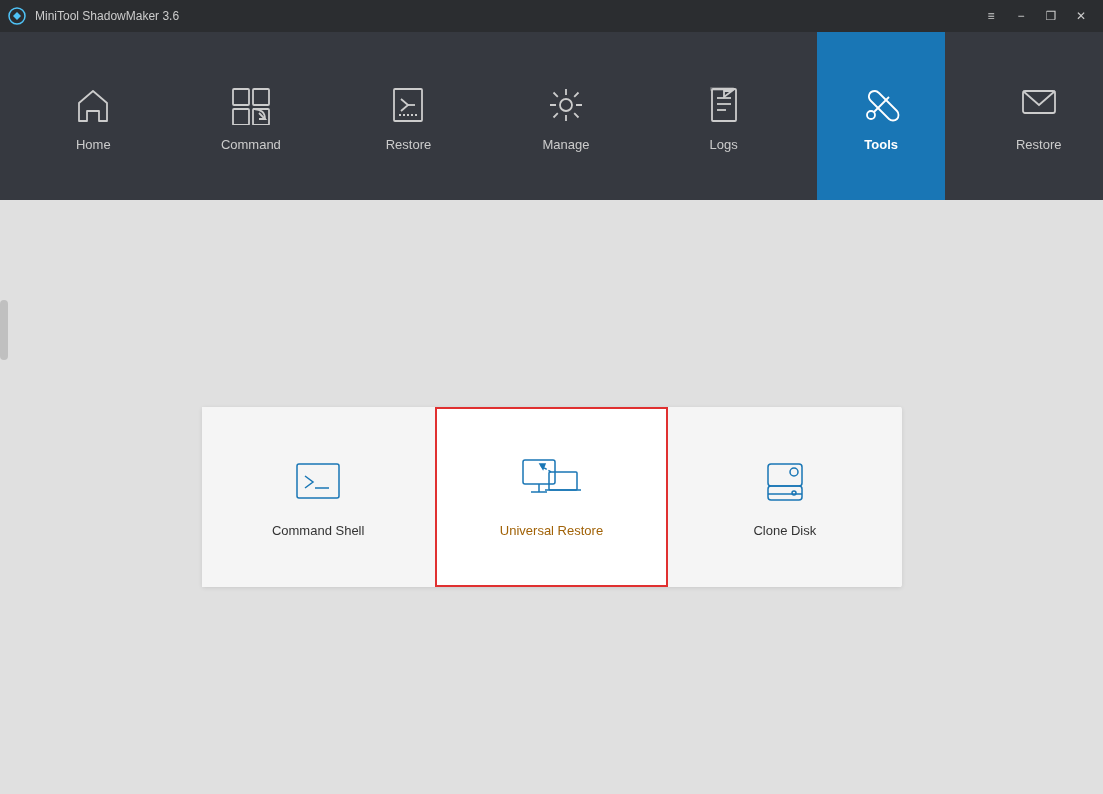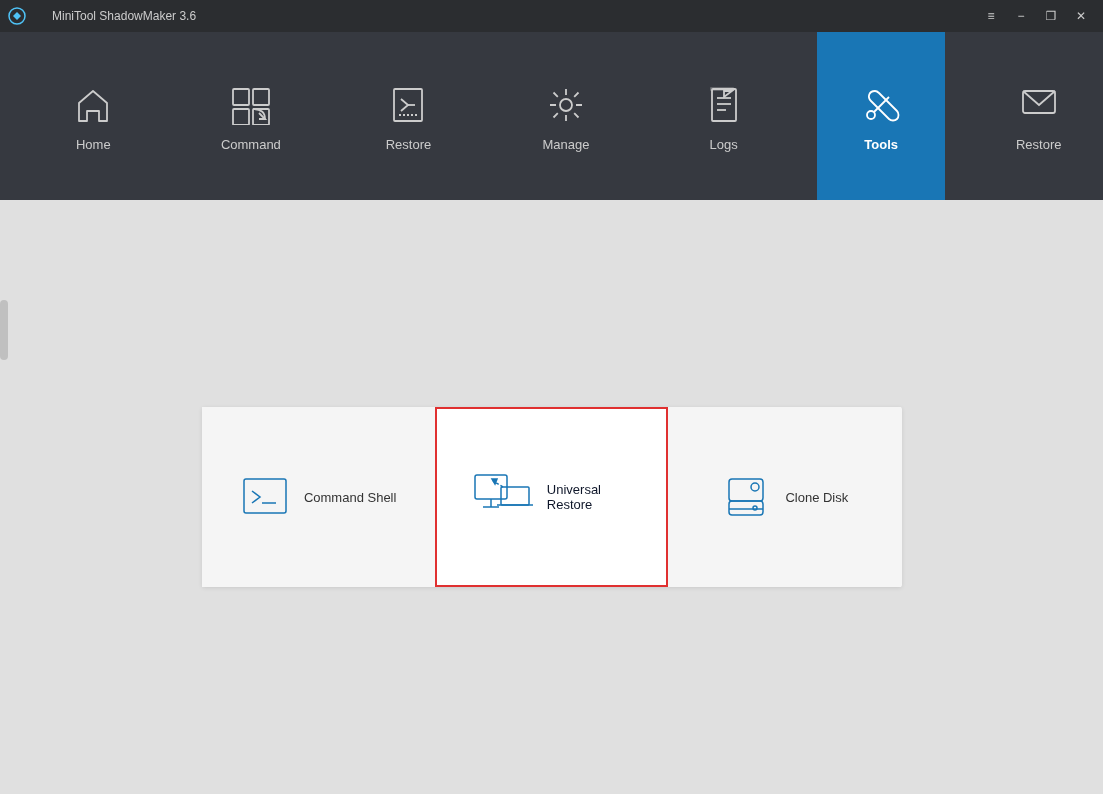--- a/index.html
+++ b/index.html
@@ -18,21 +18,21 @@
       height: 32px;
       background: #2b2d30;
       display: flex;
       align-items: center;
       justify-content: space-between;
       padding: 0 8px;
     }
     #title-bar-left {
       display: flex;
       align-items: center;
-      gap: 26px;
+      gap: 9px;
     }
     #app-logo {
       width: 18px;
       height: 18px;
     }
     #app-title {
       color: #cccccc;
       font-size: 12px;
     }
     #title-bar-right {
@@ -108,20 +108,21 @@
       border-radius: 2px;
       display: flex;
       align-items: stretch;
       width: 700px;
       height: 180px;
       box-shadow: 0 1px 4px rgba(0,0,0,0.1);
     }
     .tool-item {
       flex: 1;
       display: flex;
+      flex-direction: column;
       align-items: center;
       justify-content: center;
       gap: 14px;
       cursor: pointer;
       padding: 36px;
       font-size: 13px;
       color: #333;
       background: #f5f5f5;
       border: 2px solid transparent;
       transition: background 0.1s;
@@ -276,21 +277,21 @@
           <line x1="18" y1="28" x2="18" y2="36"></line>
           <line x1="10" y1="36" x2="26" y2="36"></line>
 
           <rect x="28" y="16" width="28" height="18" rx="1"></rect>
           <line x1="24" y1="34" x2="60" y2="34"></line>
 
           <path d="M30 16 L20 10" stroke-dasharray="3,2"></path>
           <polygon points="19,8 24,8 22,13" fill="#1976b5"></polygon>
         </svg>
       </div>
-      <span style="color:#0f172a;">Universal Restore</span>
+      <span style="color:#a16207;">Universal Restore</span>
     </div>
 
     <div class="tool-item">
       <div class="tool-icon">
         <svg width="50" height="50" viewBox="0 0 50 50" fill="none" stroke="#1976b5" stroke-width="1.8">
 
           <rect x="8" y="8" width="34" height="22" rx="3"></rect>
           <rect x="8" y="30" width="34" height="14" rx="3"></rect>
           <circle cx="34" cy="16" r="4"></circle>
           <line x1="8" y1="38" x2="42" y2="38"></line>

